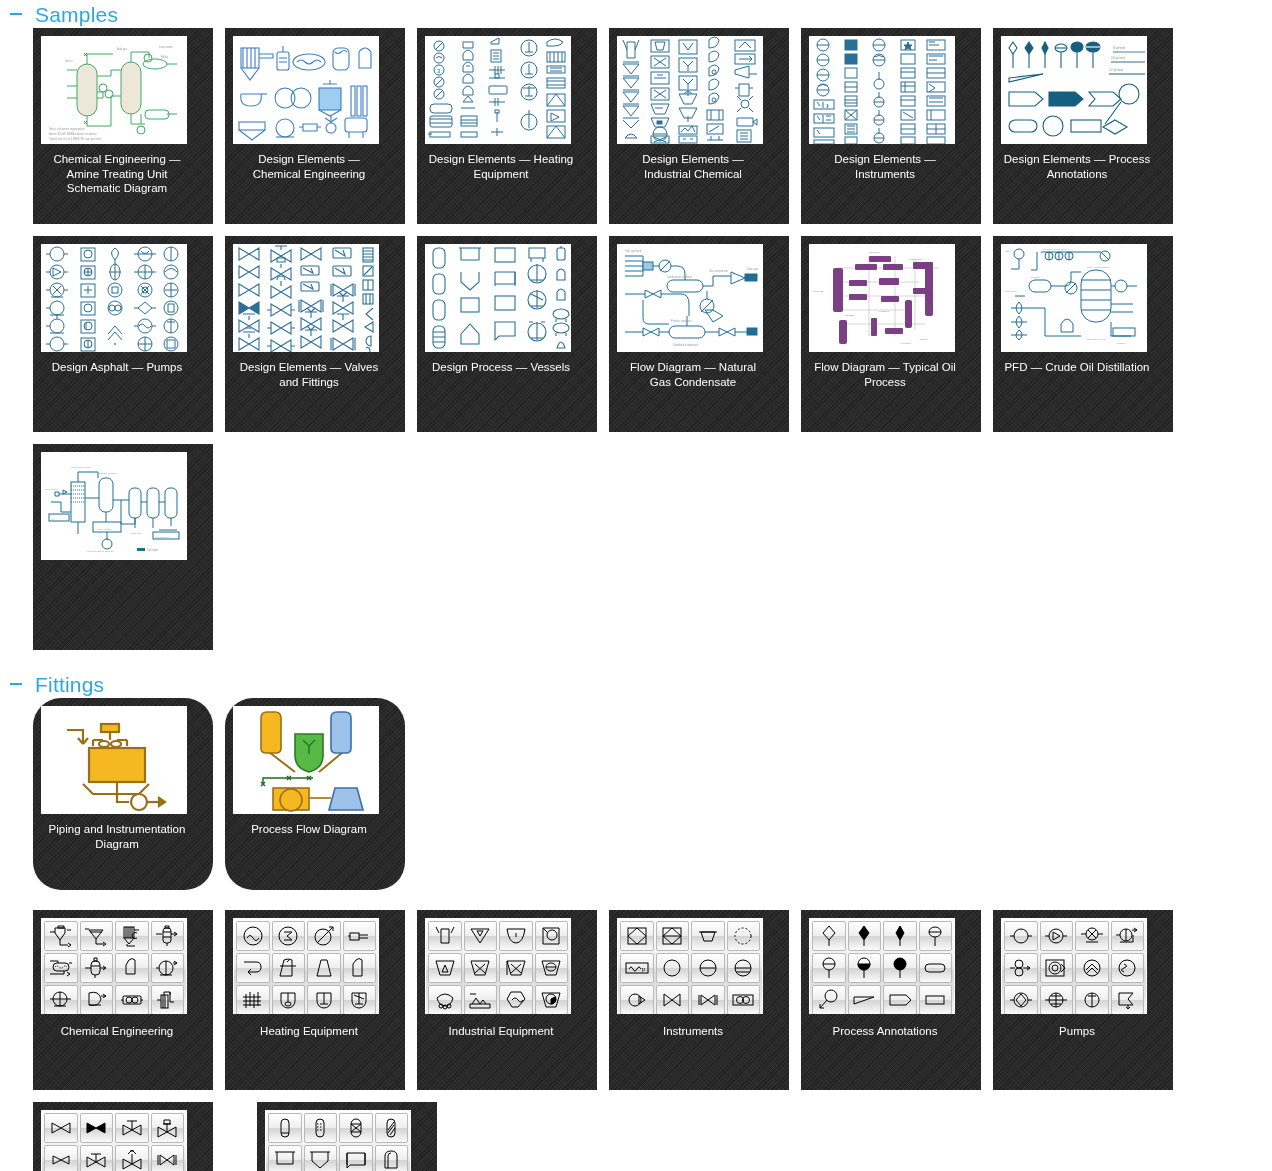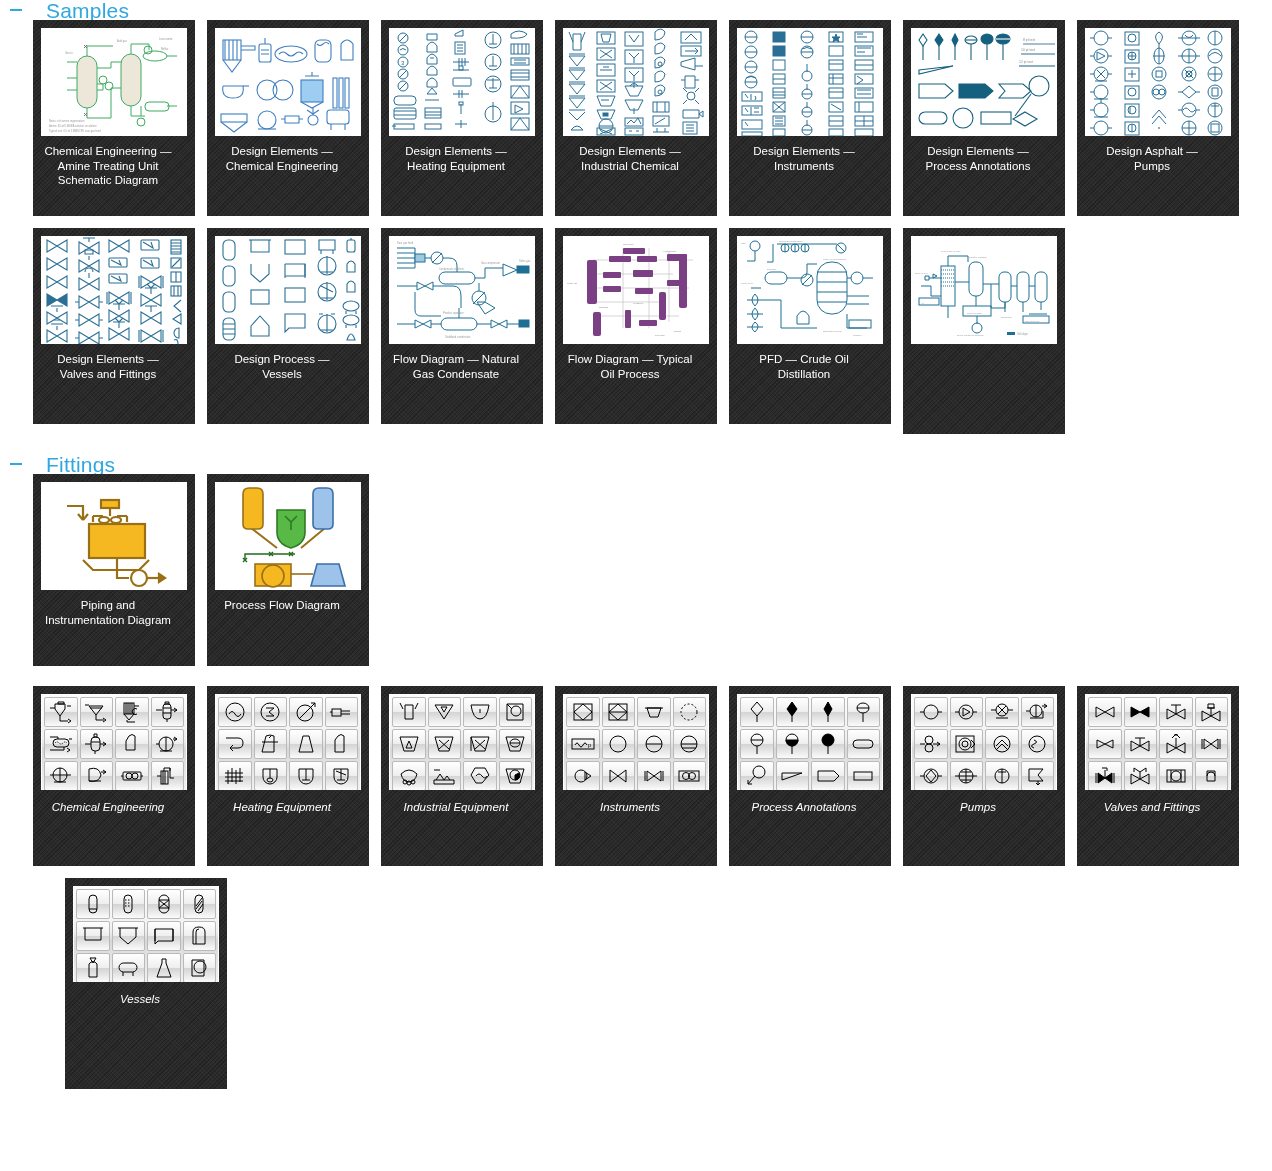--- a/index.html
+++ b/index.html
@@ -6,23 +6,23 @@
   body{
     width:1272px;height:1171px;
     background:#ffffff;
     font-family:"Liberation Sans", sans-serif;
     overflow:hidden;
   }
   .page{position:relative;width:1272px;height:1171px;}
 
   
   .section-head{
-    display:flex;align-items:center;gap:24px;
+    display:flex;align-items:center;gap:13px;
     padding-left:10px;
-    height:20px;
+    height:28px;
     color:#2FA8E0;
   }
   .collapse-icon{
     display:inline-block;width:12px;height:12px;position:relative;
     cursor:pointer;
   }
   .collapse-icon::before{
     content:"";position:absolute;left:0;top:5px;width:12px;height:2px;
     background:#2FA8E0;
   }
@@ -32,32 +32,32 @@
   }
 
   
   .grid{
     display:flex;flex-wrap:wrap;
     gap:12px;
     padding-left:33px;
     align-items:flex-start;
   }
   .card{
-    width:162px;
+    width:180px;
     background:#2b2b2b;
     background-image:
       repeating-linear-gradient(45deg, rgba(255,255,255,.022) 0 1px, rgba(0,0,0,0) 1px 3px),
       repeating-linear-gradient(-45deg, rgba(0,0,0,.25) 0 1px, rgba(0,0,0,0) 1px 3px);
     box-sizing:border-box;
     padding:8px 20px 0 8px;
     cursor:pointer;
   }
   .card.samples{height:196px;}
   .card.samples.tall{height:206px;}
-  .card.templates{height:192px;}
+  .card.templates{height:192px;border-radius:28px;}
   .card.libraries{height:180px;}
   .card.libraries.single{height:211px;margin-left:32px;}
 
   .thumb{
     width:146px;height:108px;
     background:#ffffff;
     box-sizing:border-box;
     display:block;
     overflow:hidden;
     position:relative;
@@ -69,21 +69,21 @@
   .thumb svg{display:block;}
 
   .caption{
     color:#ffffff;
     font-size:11.5px;
     line-height:14.5px;
     text-align:center;
     padding:8px 2px 0 2px;
     word-wrap:break-word;
   }
-  .caption.lib{padding-top:10px;font-style:italic;}
+  .caption.lib{padding-top:10px;}
   .after-grid{height:20px;}
 
   
   .pal{
     background:linear-gradient(180deg,#fdfdfd 0%,#f0f0f0 45%,#d8d8d8 55%,#f5f5f5 100%);
     border:1px solid #ffffff;
     padding:2px;
     display:grid;
     grid-template-columns:repeat(4,1fr);
     grid-auto-rows:30px;

